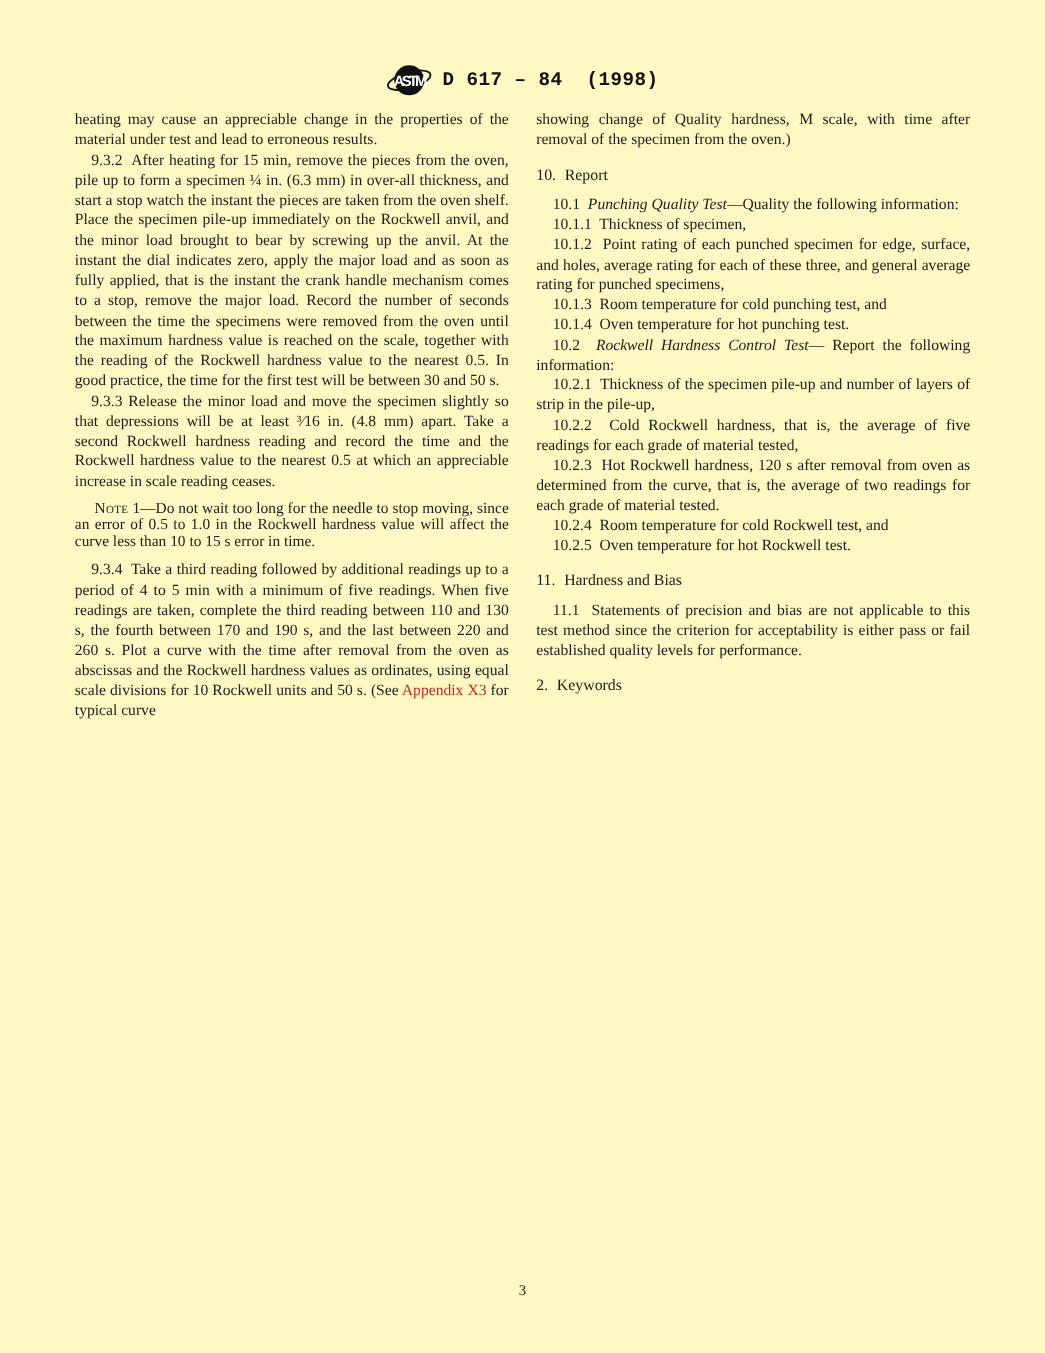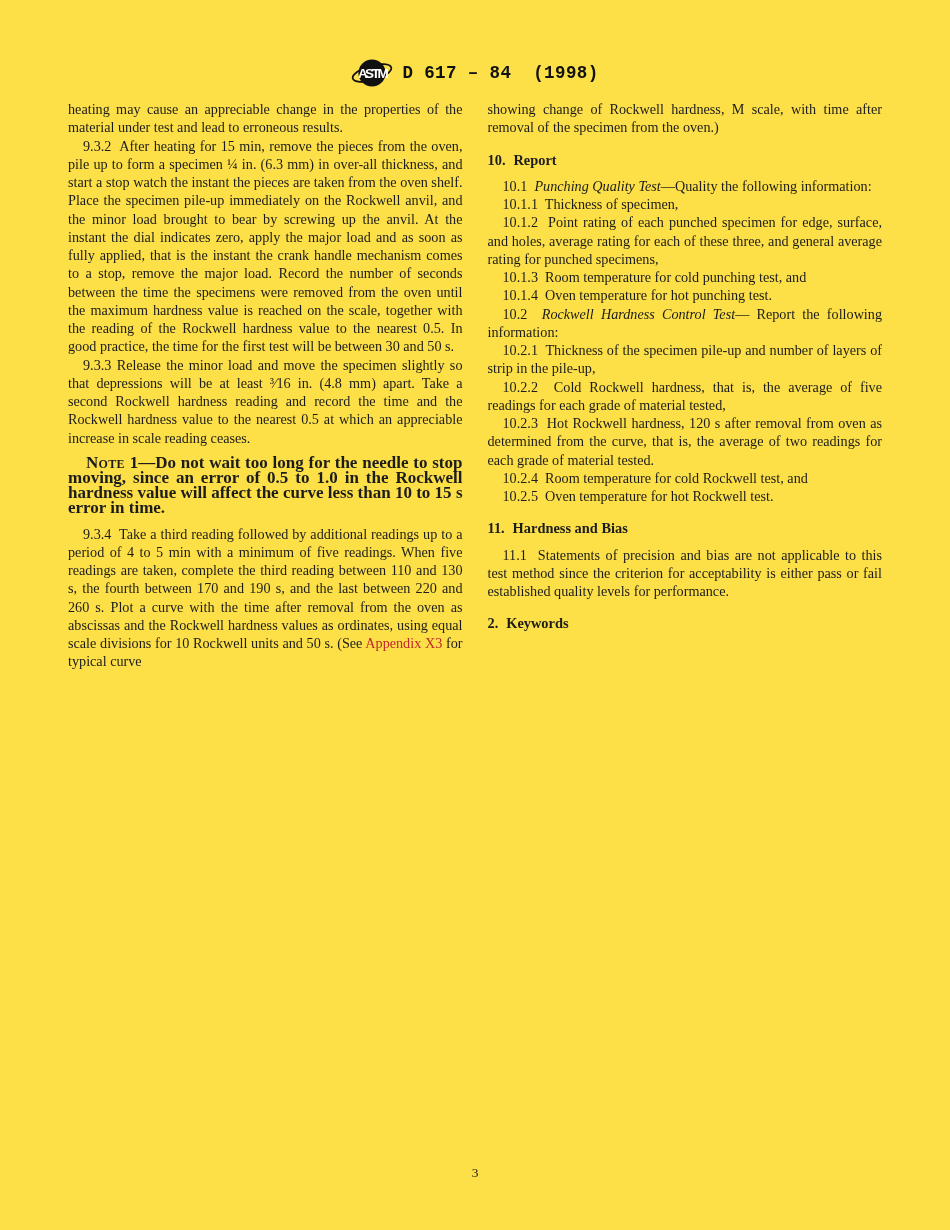--- a/index.html
+++ b/index.html
@@ -2,21 +2,21 @@
 <html style="--link-red: #c2272b; --ink: #1c1c1c;"><head>
 <meta charset="utf-8">
 <style>
   :root { --link-red: #c2272b; --ink: #1c1c1c; }
   * { box-sizing: border-box; }
   html, body { margin: 0; padding: 0; background: #ffffff; }
   .page {
     position: relative;
     width: 950px;
     height: 1230px;
-    background: #fde047;
+    background: #fef9c3;
     font-family: "Liberation Serif", "DejaVu Serif", serif;
     color: var(--ink);
     overflow: hidden;
   }
   .doc-header {
     position: absolute;
     top: 54px;
     left: 0;
     width: 100%;
     display: flex;
@@ -43,31 +43,30 @@
   .col {
     width: 394.5px;
     flex: 0 0 394.5px;
     text-align: justify;
     font-size: 14.2px;
     line-height: 18.25px;
   }
   .col p { margin: 0; text-indent: 15px; }
   .col p.noindent { text-indent: 0; }
   .note {
-    font-size: 17px;
+    font-size: 14px;
     line-height: 15.2px;
     margin: 8px 0 9px !important;
     text-indent: 18px !important;
-    font-weight: bold;
   }
   .smallcaps { font-variant: small-caps; letter-spacing: 0.3px; }
   .sect {
     font-size: 14.4px;
     line-height: 18.25px;
-    font-weight: bold;
+    font-weight: normal;
     text-align: left;
     margin: 14px 0 8px;
   }
   .h-num { margin-right: 0.55em; }
   .ital { font-style: italic; margin-top: 32px; }
   .applink { color: var(--link-red); text-decoration: none; cursor: pointer; }
   .page-footer {
     position: absolute;
     top: 1165px;
     left: 0;
@@ -96,21 +95,21 @@
 
     <section class="col">
       <p class="noindent">heating may cause an appreciable change in the properties of the material under test and lead to erroneous results.</p>
       <p>9.3.2&nbsp; After heating for 15 min, remove the pieces from the oven, pile up to form a specimen ¼ in. (6.3 mm) in over-all thickness, and start a stop watch the instant the pieces are taken from the oven shelf. Place the specimen pile-up immediately on the Rockwell anvil, and the minor load brought to bear by screwing up the anvil. At the instant the dial indicates zero, apply the major load and as soon as fully applied, that is the instant the crank handle mechanism comes to a stop, remove the major load. Record the number of seconds between the time the specimens were removed from the oven until the maximum hardness value is reached on the scale, together with the reading of the Rockwell hardness value to the nearest 0.5. In good practice, the time for the first test will be between 30 and 50 s.</p>
       <p>9.3.3&nbsp;Release the minor load and move the specimen slightly so that depressions will be at least ³⁄16 in. (4.8 mm) apart. Take a second Rockwell hardness reading and record the time and the Rockwell hardness value to the nearest 0.5 at which an appreciable increase in scale reading ceases.</p>
       <p class="note"><span class="smallcaps">Note</span><span>&nbsp;1—Do not wait too long for the needle to stop moving, since an error of 0.5 to 1.0 in the Rockwell hardness value will affect the curve less than 10 to 15 s error in time.</span></p>
       <p><span>9.3.4&nbsp; Take a third reading followed by additional readings up to a period of 4 to 5 min with a minimum of five readings. When five readings are taken, complete the third reading between 110 and 130 s, the fourth between 170 and 190 s, and the last between 220 and 260 s. Plot a curve with the time after removal from the oven as abscissas and the Rockwell hardness values as ordinates, using equal scale divisions for 10 Rockwell units and 50 s. (See </span><a class="applink">Appendix X3</a><span> for typical curve</span></p>
     </section>
 
     <section class="col">
-      <p class="noindent">showing change of Rockwell hardness, M scale, with time after removal of the specimen from the oven.)</p>
+      <p class="noindent">showing change of Quality hardness, M scale, with time after removal of the specimen from the oven.)</p>
 
       <h3 class="sect"><span class="h-num">10.</span><span>Report</span></h3>
 
       <p><span>10.1&nbsp; </span><span class="ital">Punching Quality Test</span><span>—Quality the following information:</span></p>
       <p>10.1.1&nbsp; Thickness of specimen,</p>
       <p>10.1.2&nbsp; Point rating of each punched specimen for edge, surface, and holes, average rating for each of these three, and general average rating for punched specimens,</p>
       <p>10.1.3&nbsp; Room temperature for cold punching test, and</p>
       <p>10.1.4&nbsp; Oven temperature for hot punching test.</p>
 
       <p><span>10.2&nbsp; </span><span class="ital">Rockwell Hardness Control Test</span><span>— Report the following information:</span></p>

